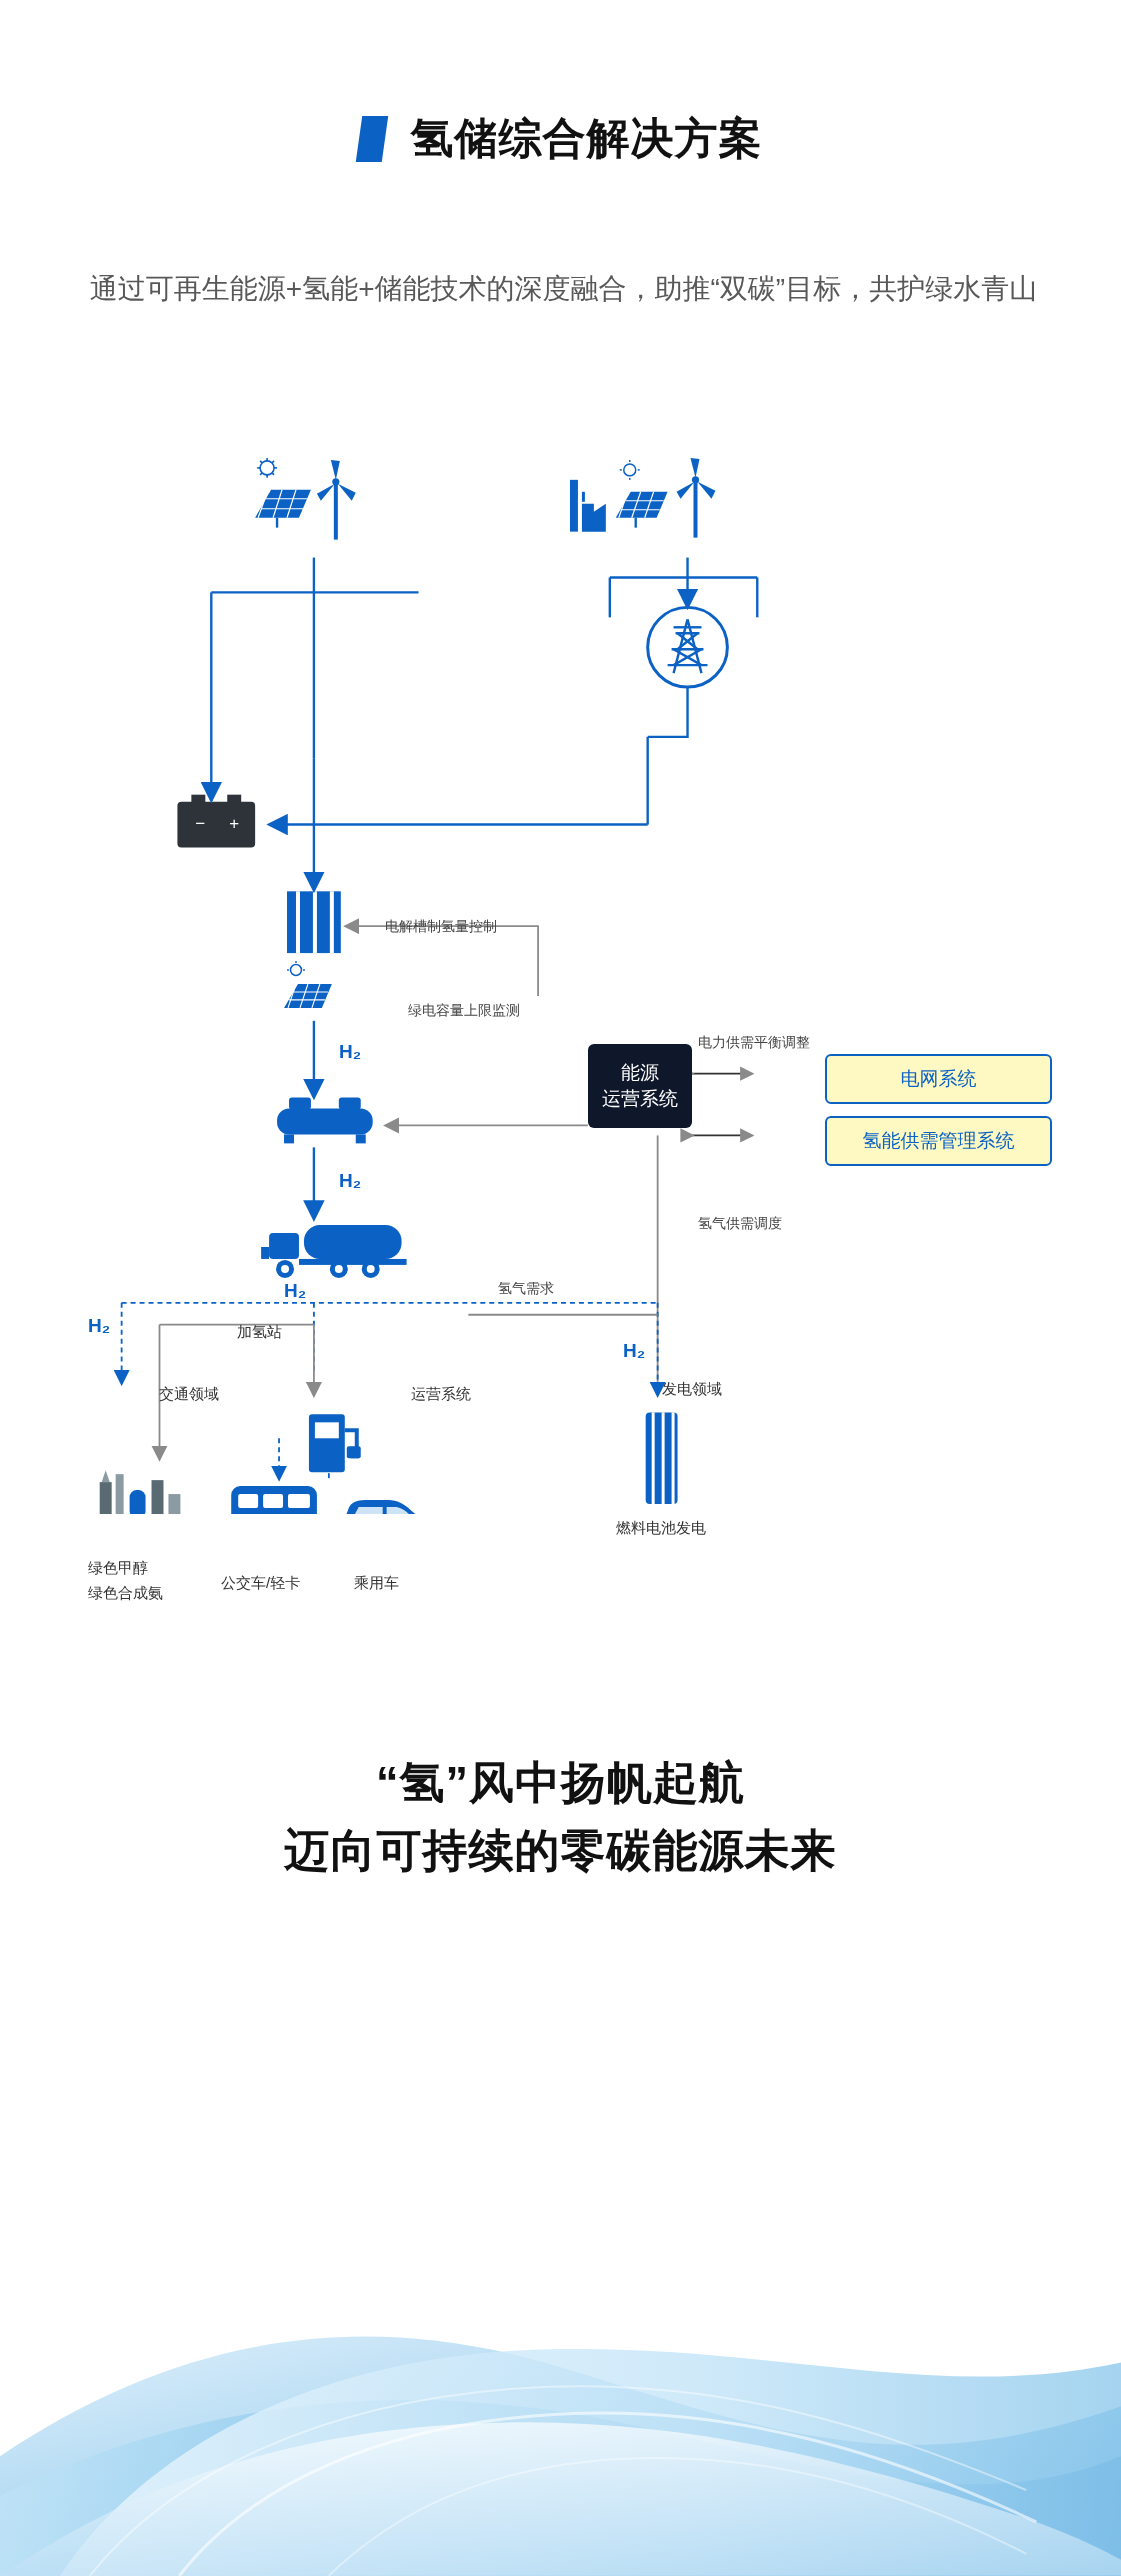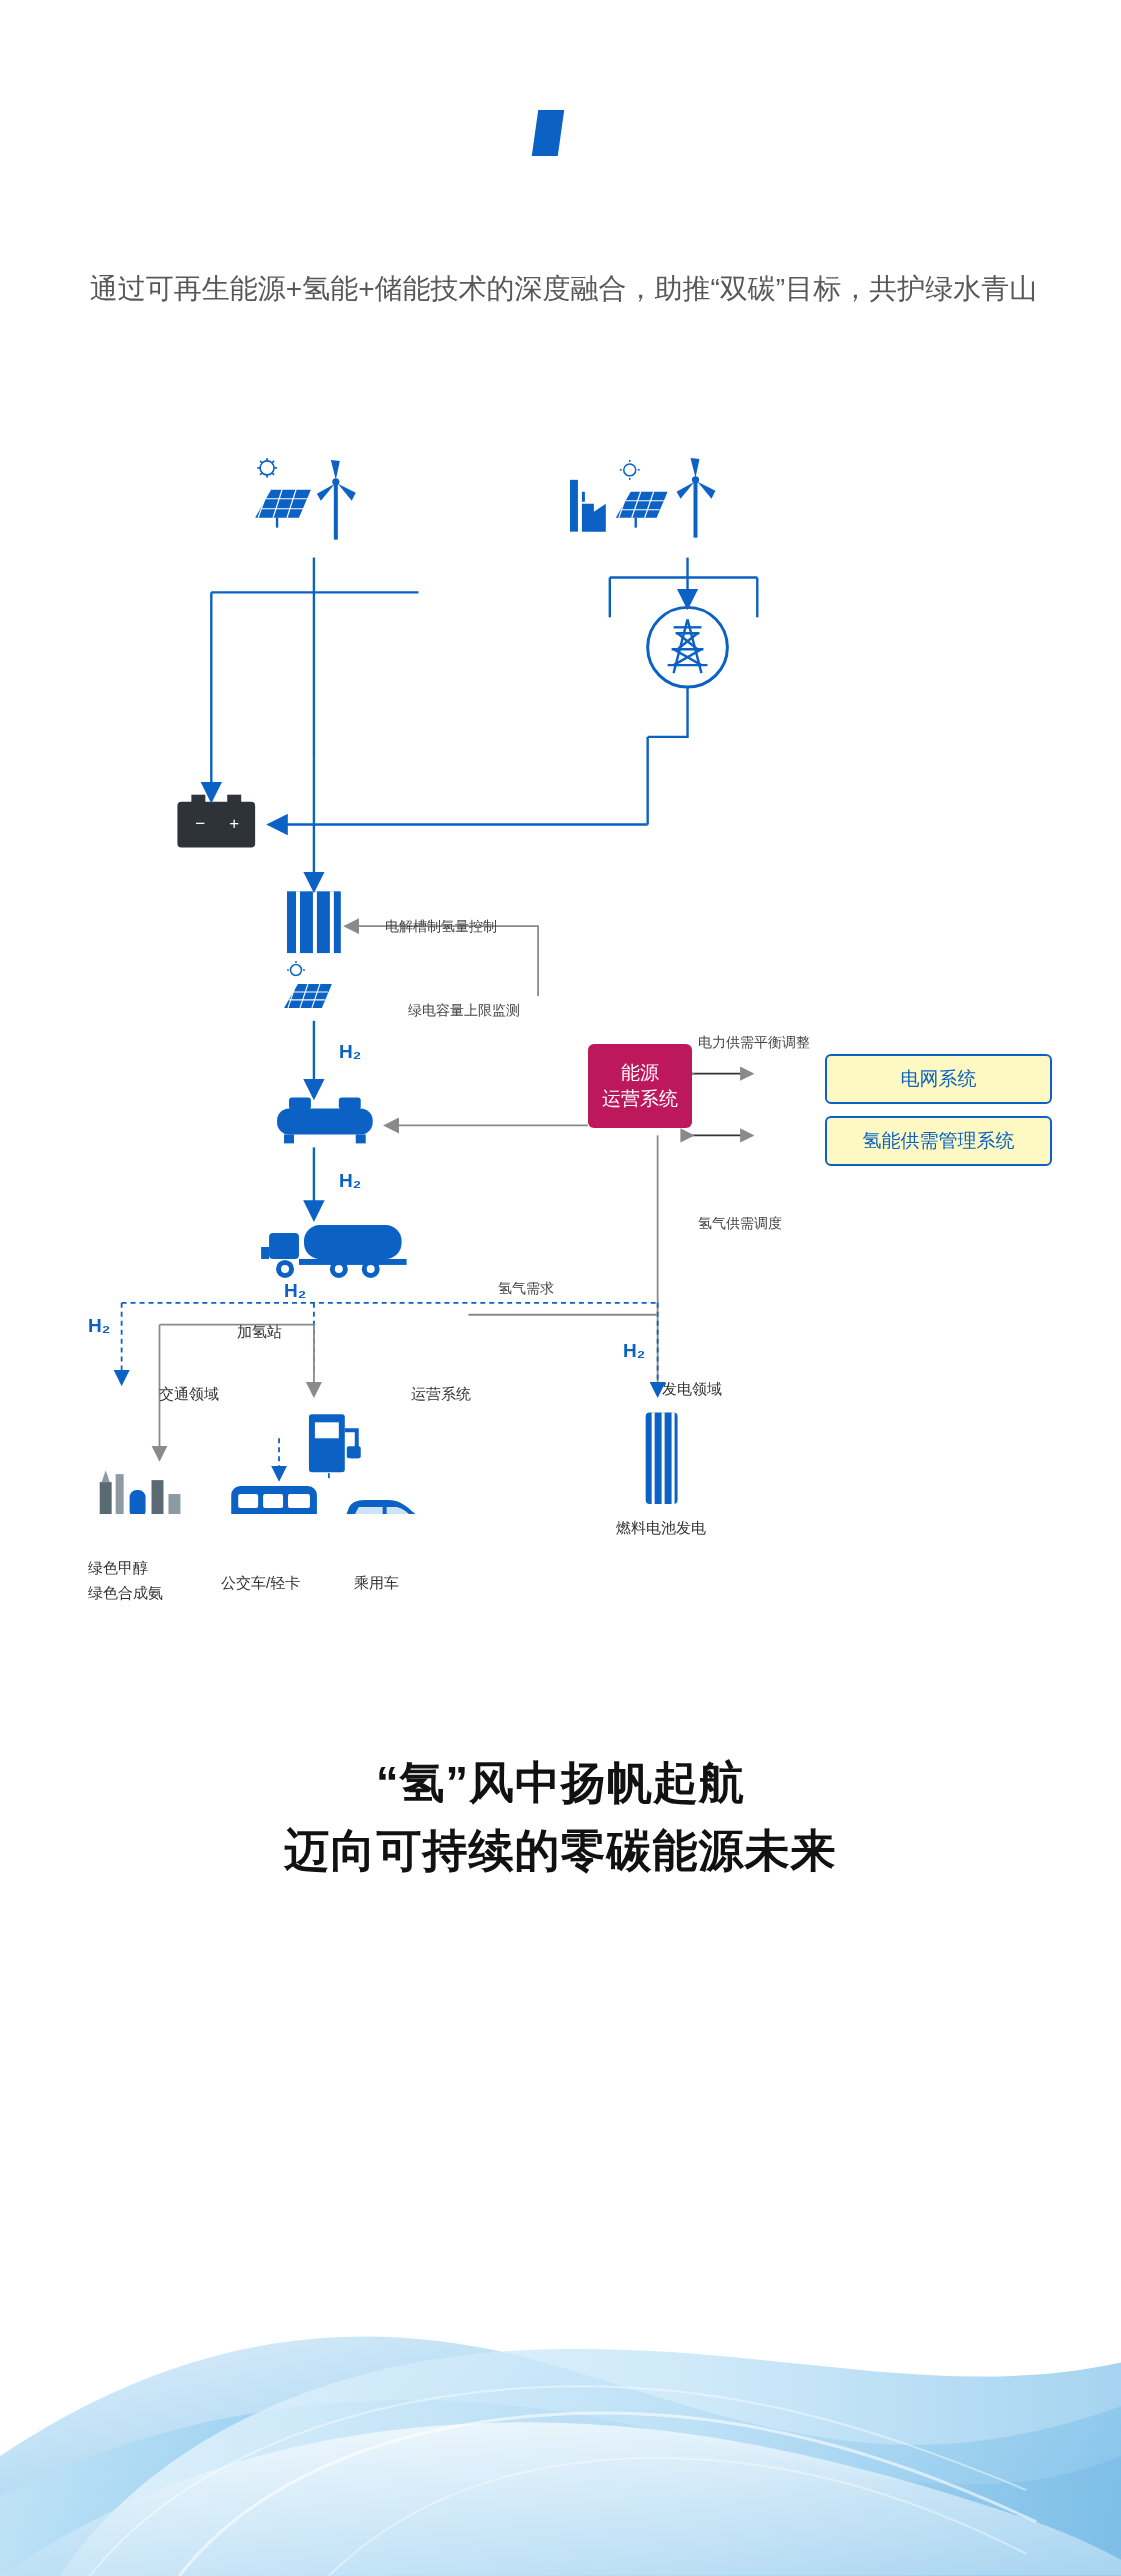--- a/index.html
+++ b/index.html
@@ -78,21 +78,21 @@
   }
   .h2 {
     position: absolute;
     font-size: 19px;
     font-weight: bold;
     color: #0b62c4;
     white-space: nowrap;
   }
   .box-blue {
     position: absolute;
-    background: #be185d;
+    background: #0f172a;
     color: #fff;
     border-radius: 6px;
     font-size: 19px;
     line-height: 1.35;
     text-align: center;
     display: flex;
     align-items: center;
     justify-content: center;
     white-space: pre-line;
   }
@@ -135,20 +135,21 @@
     width: 1121px;
     height: 419px;
     overflow: hidden;
   }
 </style>
 </head>
 <body>
 
 <div class="header">
   <div class="header-mark"></div>
+  <div class="header-title">氢储综合解决方案</div>
 </div>
 
 <div class="subtitle">通过可再生能源+氢能+储能技术的深度融合，助推“双碳”目标，共护绿水青山</div>
 
 <div class="diagram">
 
   <svg width="1121" height="1076" viewBox="0 0 1125 1080">
     <defs>
       <marker id="arrBlue" markerWidth="9" markerHeight="9" refX="7" refY="4.5" orient="auto">
         <path d="M0,0 L9,4.5 L0,9 z" fill="#0b62c4"></path>

